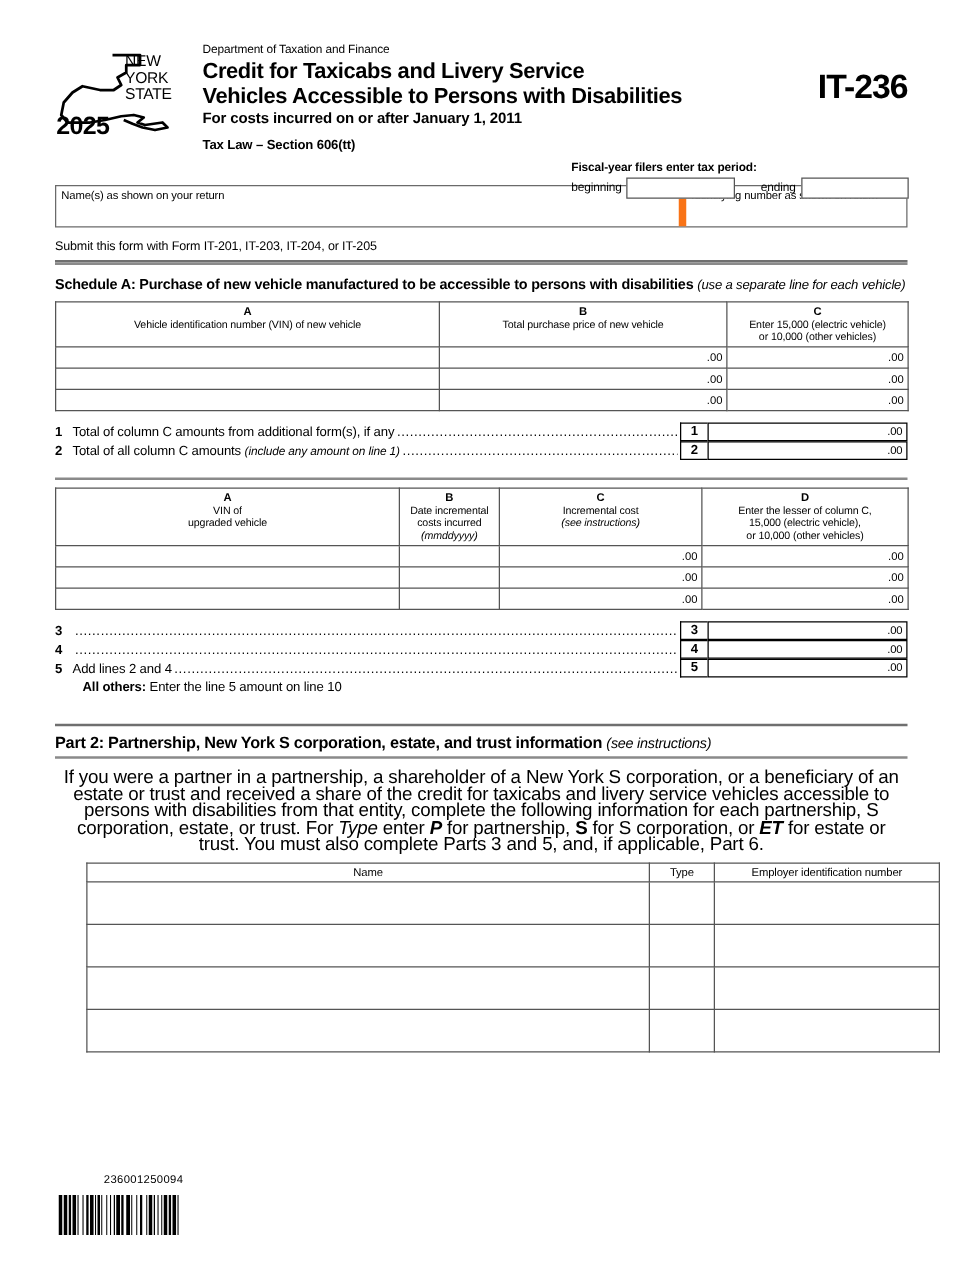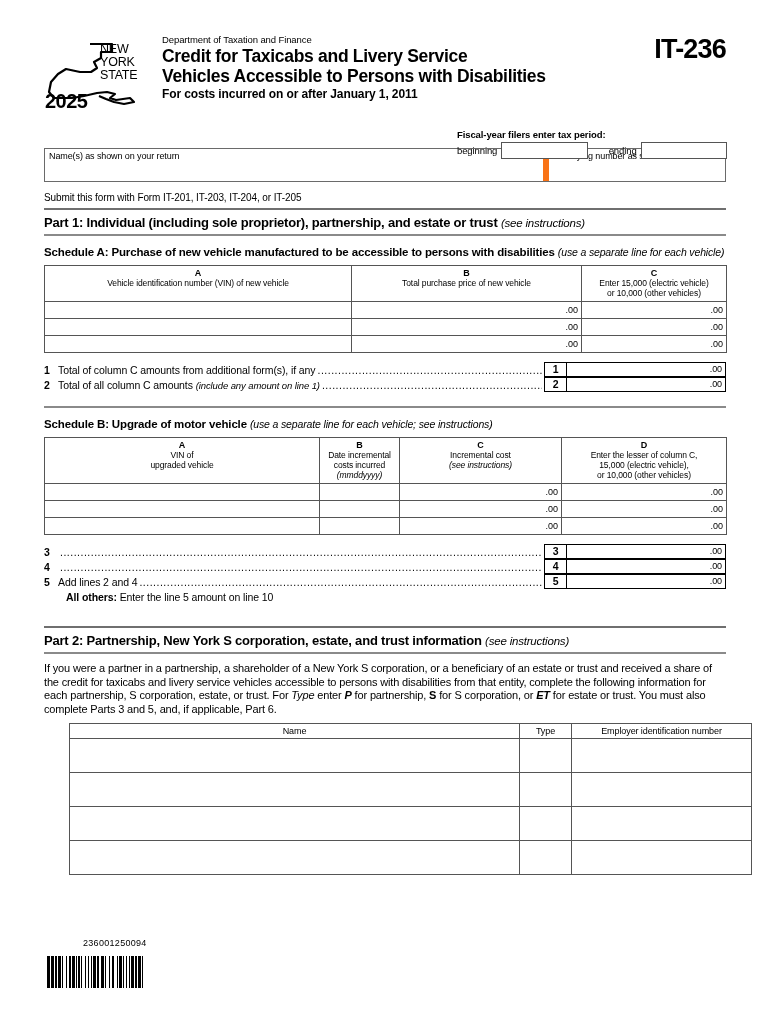--- a/index.html
+++ b/index.html
@@ -86,21 +86,21 @@
   }
   .taxlaw {
     font-size: 10.5px;
     font-weight: bold;
     margin-top: 8px;
     letter-spacing: -0.1px;
   }
   .formno {
     position: absolute;
     right: 0px;
-    top: 0;
+    top: 20px;
     font-size: 27px;
     font-weight: bold;
     letter-spacing: -0.8px;
   }
 
   
   .fiscal {
     position: absolute;
     left: 413px;
     top: 95px;
@@ -260,24 +260,25 @@
   .subnote {
     font-size: 10.5px;
     margin-left: 22px;
     margin-top: 2px;
     letter-spacing: -0.1px;
   }
   .subnote b { font-weight: bold; }
   .subnote i { font-style: italic; }
 
   .para {
-    font-size: 11px;
+    font-size: 15px;
     line-height: 13.5px;
     margin-top: 8px;
     letter-spacing: -0.15px;
+    text-align: center;
   }
   .para b { font-weight: bold; }
   .para i { font-style: italic; }
 
   
   table.p2 {
     border-collapse: collapse;
     width: 682px;
     margin-top: 7px;
     table-layout: fixed;
@@ -338,20 +339,21 @@
         <div>YORK</div>
         <div>STATE</div>
       </div>
       <div class="logo-year">2025</div>
 
       <div class="hdr-text">
         <div class="dept">Department of Taxation and Finance</div>
         <div class="title1">Credit for Taxicabs and Livery Service</div>
         <div class="title2">Vehicles Accessible to Persons with Disabilities</div>
         <div class="title3">For costs incurred on or after January 1, 2011</div>
+        <div class="taxlaw">Tax Law – Section 606(tt)</div>
       </div>
 
       <div class="formno">IT-236</div>
 
       <div class="fiscal">
         <div class="fiscal-label">Fiscal-year filers enter tax period:</div>
         <div class="fiscal-row">
           <span class="lbl">beginning</span>
           <span class="fybox beg"></span>
           <span class="lbl">ending</span>
@@ -365,24 +367,20 @@
         <span>Name(s) as shown on your return</span>
       </div>
       <div class="cell c2">
         <span>Identifying number as shown on return</span>
       </div>
     </div>
 
     <div class="submitline">Submit this form with Form IT-201, IT-203, IT-204, or IT-205</div>
 
     <div class="rule-thick"></div>
-    <div class="part-head">
-      <span>Part 1: Individual (including sole proprietor), partnership, and estate or trust</span>
-      <i>(see instructions)</i>
-    </div>
     <div class="rule-thin"></div>
 
     <div class="sched-title">
       <span>Schedule A: Purchase of new vehicle manufactured to be accessible to persons with disabilities</span>
       <i>(use a separate line for each vehicle)</i>
     </div>
 
     <table class="grid">
       <colgroup>
           <col style="width:307px">
@@ -437,24 +435,20 @@
         <span class="num">2</span>
         <span class="txt"><span>Total of all column C amounts </span><i>(include any amount on line 1)</i></span>
         <span class="dots">................................................................................................................................................</span>
         <span class="numbox">2</span>
         <span class="amtbox">.00</span>
       </div>
     </div>
 
     <div style="height:14px"></div>
     <div class="rule-thin"></div>
-    <div class="sched-title">
-      <span>Schedule B: Upgrade of motor vehicle</span>
-      <i>(use a separate line for each vehicle; see instructions)</i>
-    </div>
 
     <table class="grid">
       <colgroup>
           <col style="width:275px">
           <col style="width:80px">
           <col style="width:162px">
           <col style="width:165px">
         </colgroup>
       <thead>
         <tr>

